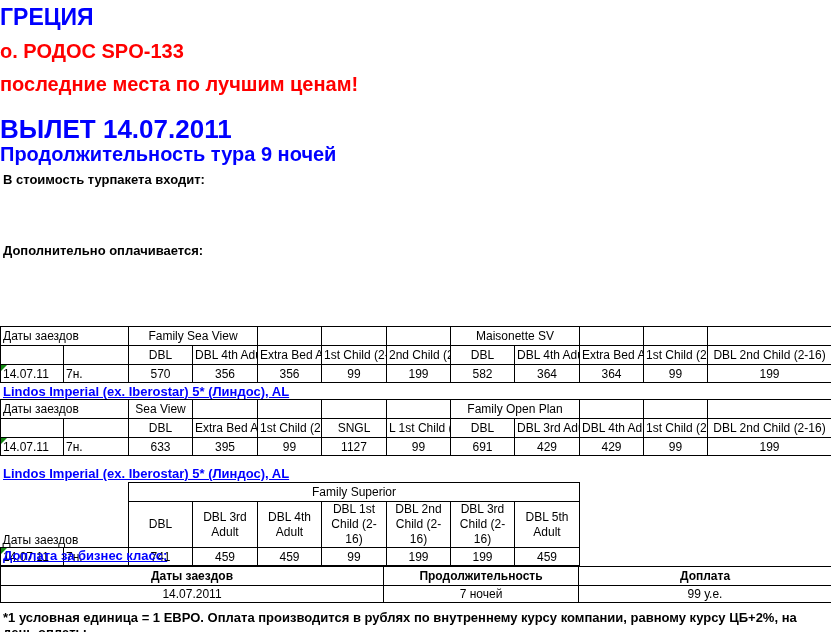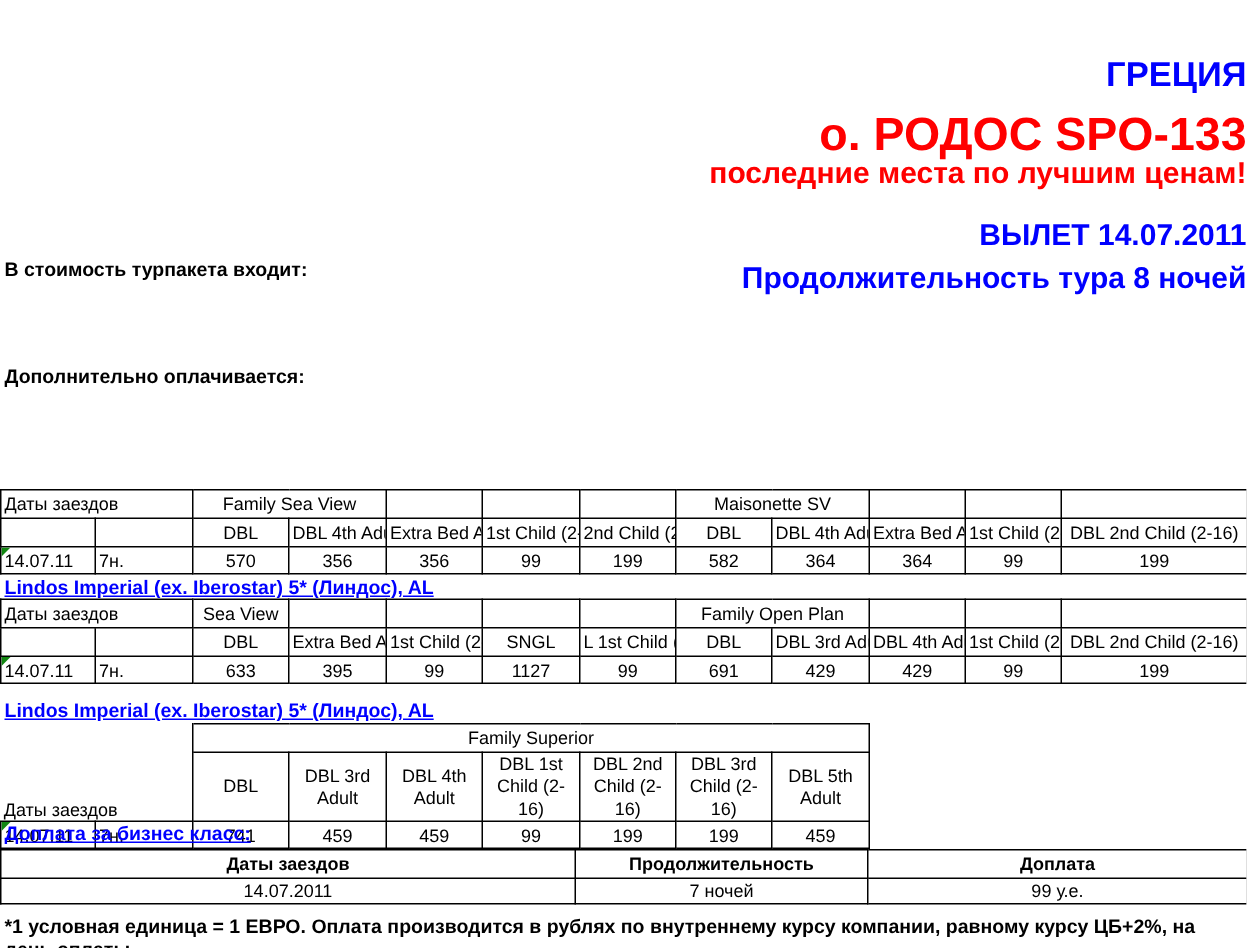--- a/index.html
+++ b/index.html
@@ -1,25 +1,25 @@
 <!DOCTYPE html>
 <html><head>
 <meta charset="utf-8">
 <style>
   html,body{margin:0;padding:0;background:#fff;}
   .page{position:relative;width:831px;height:632px;overflow:hidden;background:#fff;
         font-family:"Liberation Sans", sans-serif;color:#000;}
   .abs{position:absolute;left:0;}
-  .ctr{width:100%;text-align:right;font-weight:bold;margin-top:32px;}
+  .ctr{width:100%;text-align:left;font-weight:bold;}
   .blue{color:#0000ff;}
   .red{color:#ff0000;}
   .t1{top:4px;font-size:23px;}
-  .t2{top:40px;font-size:31px;}
+  .t2{top:40px;font-size:20px;}
   .t3{top:73px;font-size:20px;}
-  .t4{top:114px;font-size:20px;}
+  .t4{top:114px;font-size:26px;}
   .t5{top:143px;font-size:20px;}
   .bodytxt{left:3px;font-size:13px;}
   .bold{font-weight:bold;}
   .para{width:820px;line-height:19px;}
   .link{left:3px;font-size:13px;font-weight:bold;color:#0000ff;text-decoration:underline;cursor:pointer;}
   table{border-collapse:collapse;table-layout:fixed;}
   td{border:1px solid #000;font-size:12px;text-align:center;vertical-align:middle;
      padding:0 2px;overflow:hidden;white-space:nowrap;}
   .grid12{width:831px;}
   .grid9{width:579px;}
@@ -39,21 +39,21 @@
 </style>
 </head>
 <body>
 
 <div class="page">
 
   <div class="abs ctr blue t1">ГРЕЦИЯ</div>
   <div class="abs ctr red t2">о. РОДОС SPO-133</div>
   <div class="abs ctr red t3">последние места по лучшим ценам!</div>
   <div class="abs ctr blue t4">ВЫЛЕТ 14.07.2011</div>
-  <div class="abs ctr blue t5">Продолжительность тура 8 ночей</div>
+  <div class="abs ctr blue t5">Продолжительность тура 9 ночей</div>
 
   <div class="abs bodytxt bold" style="top:172px;">В стоимость турпакета входит:</div>
 
   <div class="abs bodytxt bold" style="top:243px;">Дополнительно оплачивается:</div>
 
 
   <table class="abs grid12" style="top:326px;">
     <colgroup>
         <col style="width:63px">
         <col style="width:65px">

